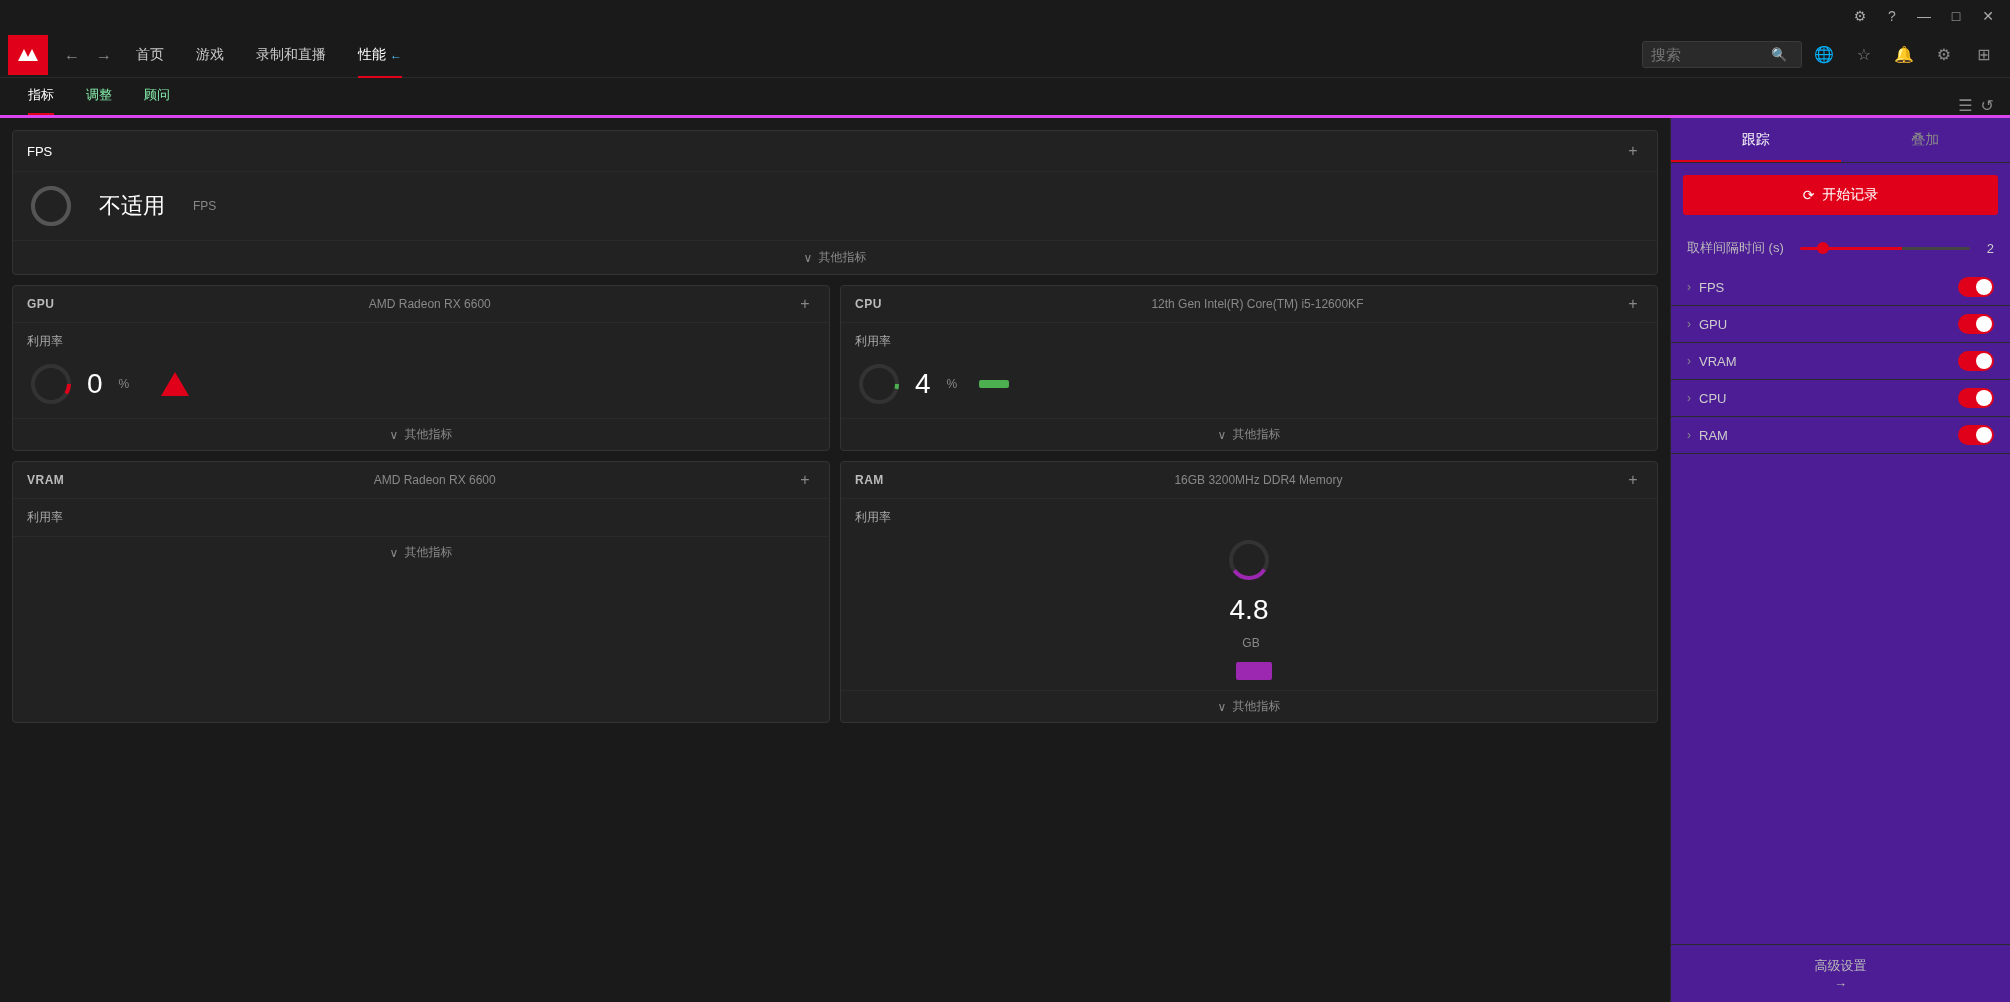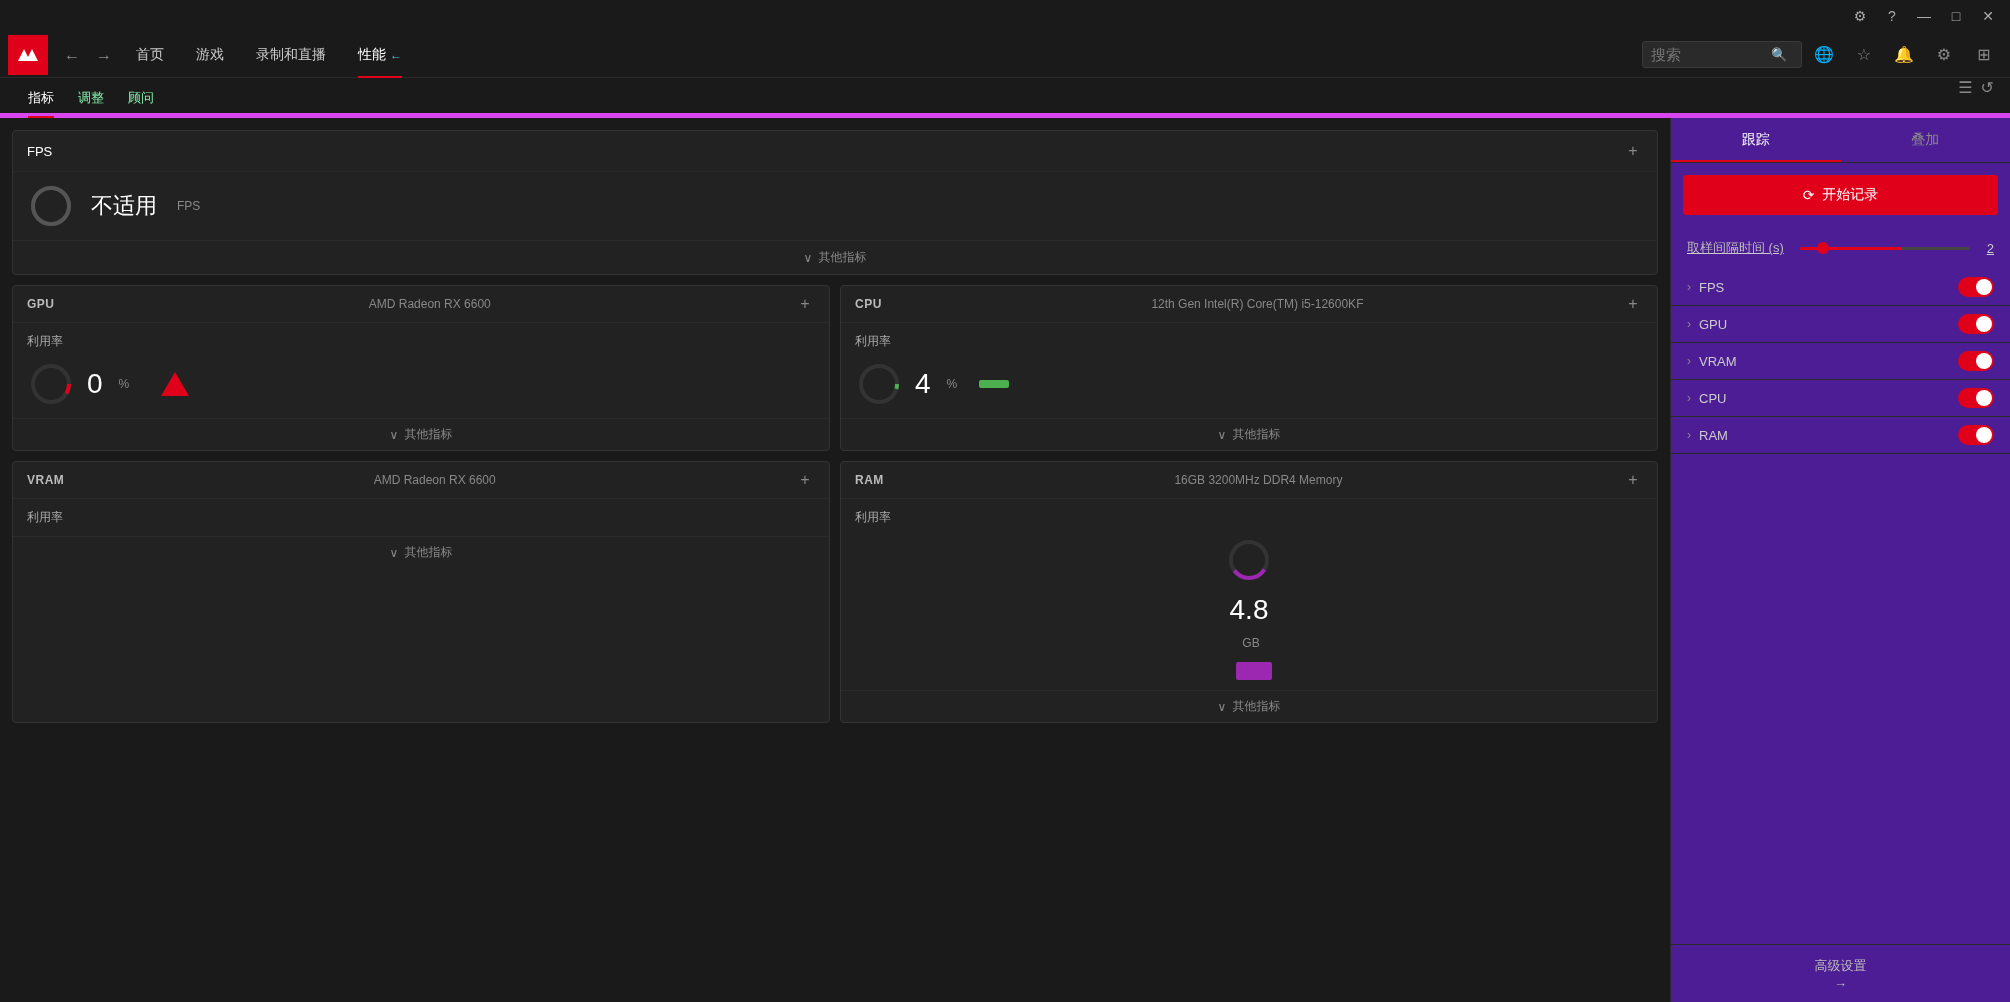--- a/index.html
+++ b/index.html
@@ -128,24 +128,24 @@
       cursor: pointer;
       font-size: 16px;
       border-radius: 3px;
     }
 
     
     .sub-nav {
       height: 40px;
       background: #1a1a1a;
       display: flex;
-      align-items: flex-start;
+      align-items: flex-end;
       padding: 0 16px;
-      border-bottom: 5px solid #d946ef;
-      gap: 0;
+      border-bottom: 3px solid #d946ef;
+      gap: 8px;
     }
     .sub-nav-item {
       padding: 0 12px;
       height: 40px;
       display: flex;
       align-items: center;
       color: #86efac;
       cursor: pointer;
       font-size: 13px;
       position: relative;
@@ -206,21 +206,21 @@
     }
     .fps-card-title {
       font-size: 13px;
       color: #fff;
       font-weight: 500;
     }
     .fps-card-body {
       padding: 10px 14px;
       display: flex;
       align-items: center;
-      gap: 16px;
+      gap: 24px;
     }
     .gauge-circle {
       width: 48px;
       height: 48px;
       position: relative;
       flex-shrink: 0;
     }
     .gauge-circle svg {
       width: 48px;
       height: 48px;
@@ -363,21 +363,20 @@
       align-items: center;
       justify-content: center;
       gap: 8px;
     }
 
     .right-section {
       padding: 12px 16px;
       display: flex;
       flex-direction: column;
       gap: 10px;
-      text-decoration: underline;
     }
     .sampling-row {
       display: flex;
       align-items: center;
       justify-content: space-between;
     }
     .sampling-label {
       font-size: 13px;
       color: #bbb;
     }

